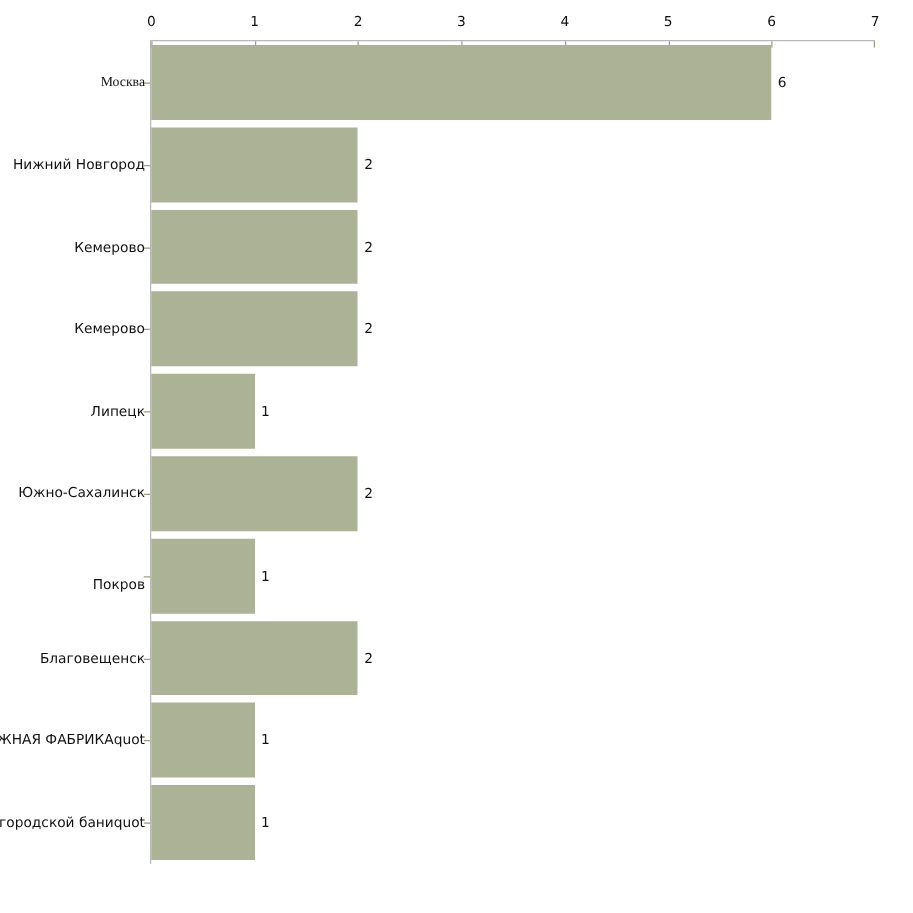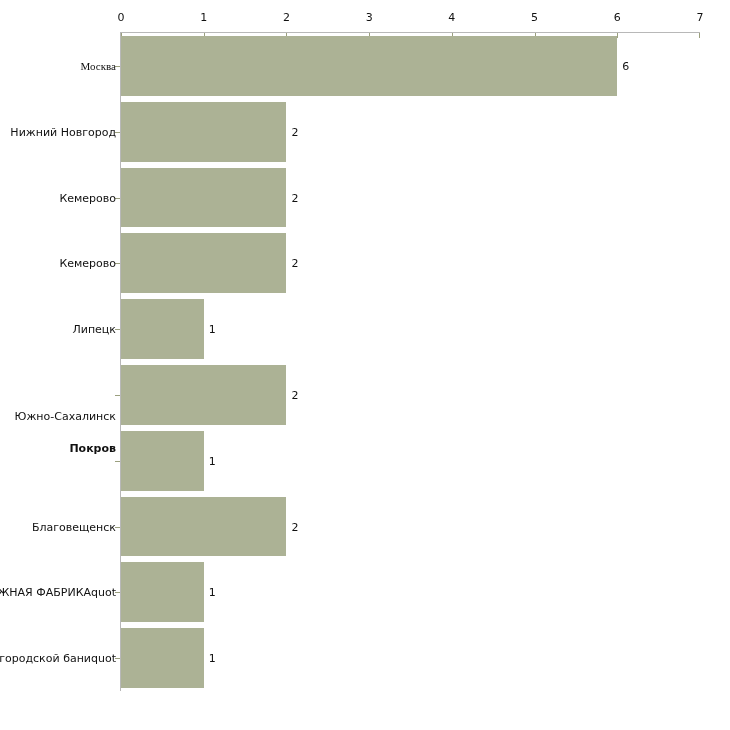--- a/index.html
+++ b/index.html
@@ -123,23 +123,23 @@
       <div class="ycat-label" style="top: 65.9px; font-family: Liberation Serif, serif;">Москва</div>
       <div class="ytick" style="top: 132px;"></div>
       <div class="ycat-label" style="top: 131.7px;">Нижний Новгород</div>
       <div class="ytick" style="top: 198px;"></div>
       <div class="ycat-label" style="top: 197.5px;">Кемерово</div>
       <div class="ytick" style="top: 263px;"></div>
       <div class="ycat-label" style="top: 263.3px;">Кемерово</div>
       <div class="ytick" style="top: 329px;"></div>
       <div class="ycat-label" style="top: 329.1px; margin-left: 23px;">Липецк</div>
       <div class="ytick" style="top: 395px;"></div>
-      <div class="ycat-label" style="top: 416px;">Южно-Сахалинск</div>
+      <div class="ycat-label" style="top: 394px;">Южно-Сахалинск</div>
       <div class="ytick" style="top: 461px;"></div>
-      <div class="ycat-label" style="top: 448px; font-weight: bold;">Покров</div>
+      <div class="ycat-label" style="top: 468px;">Покров</div>
       <div class="ytick" style="top: 527px;"></div>
       <div class="ycat-label" style="top: 526.5px;">Благовещенск</div>
       <div class="ytick" style="top: 592px;"></div>
       <div class="ycat-label" style="top: 592.3px;">АЖНАЯ ФАБРИКАquot</div>
       <div class="ytick" style="top: 658px;"></div>
       <div class="ycat-label" style="top: 658.1px;">тгородской баниquot</div>
     </div>
 
   <div id="bars-layer">
       <div class="bar" title="Москва: 6" style="top: 35.961px; height: 59.878px; width: 496.286px; background: rgb(172, 178, 149);"></div>

